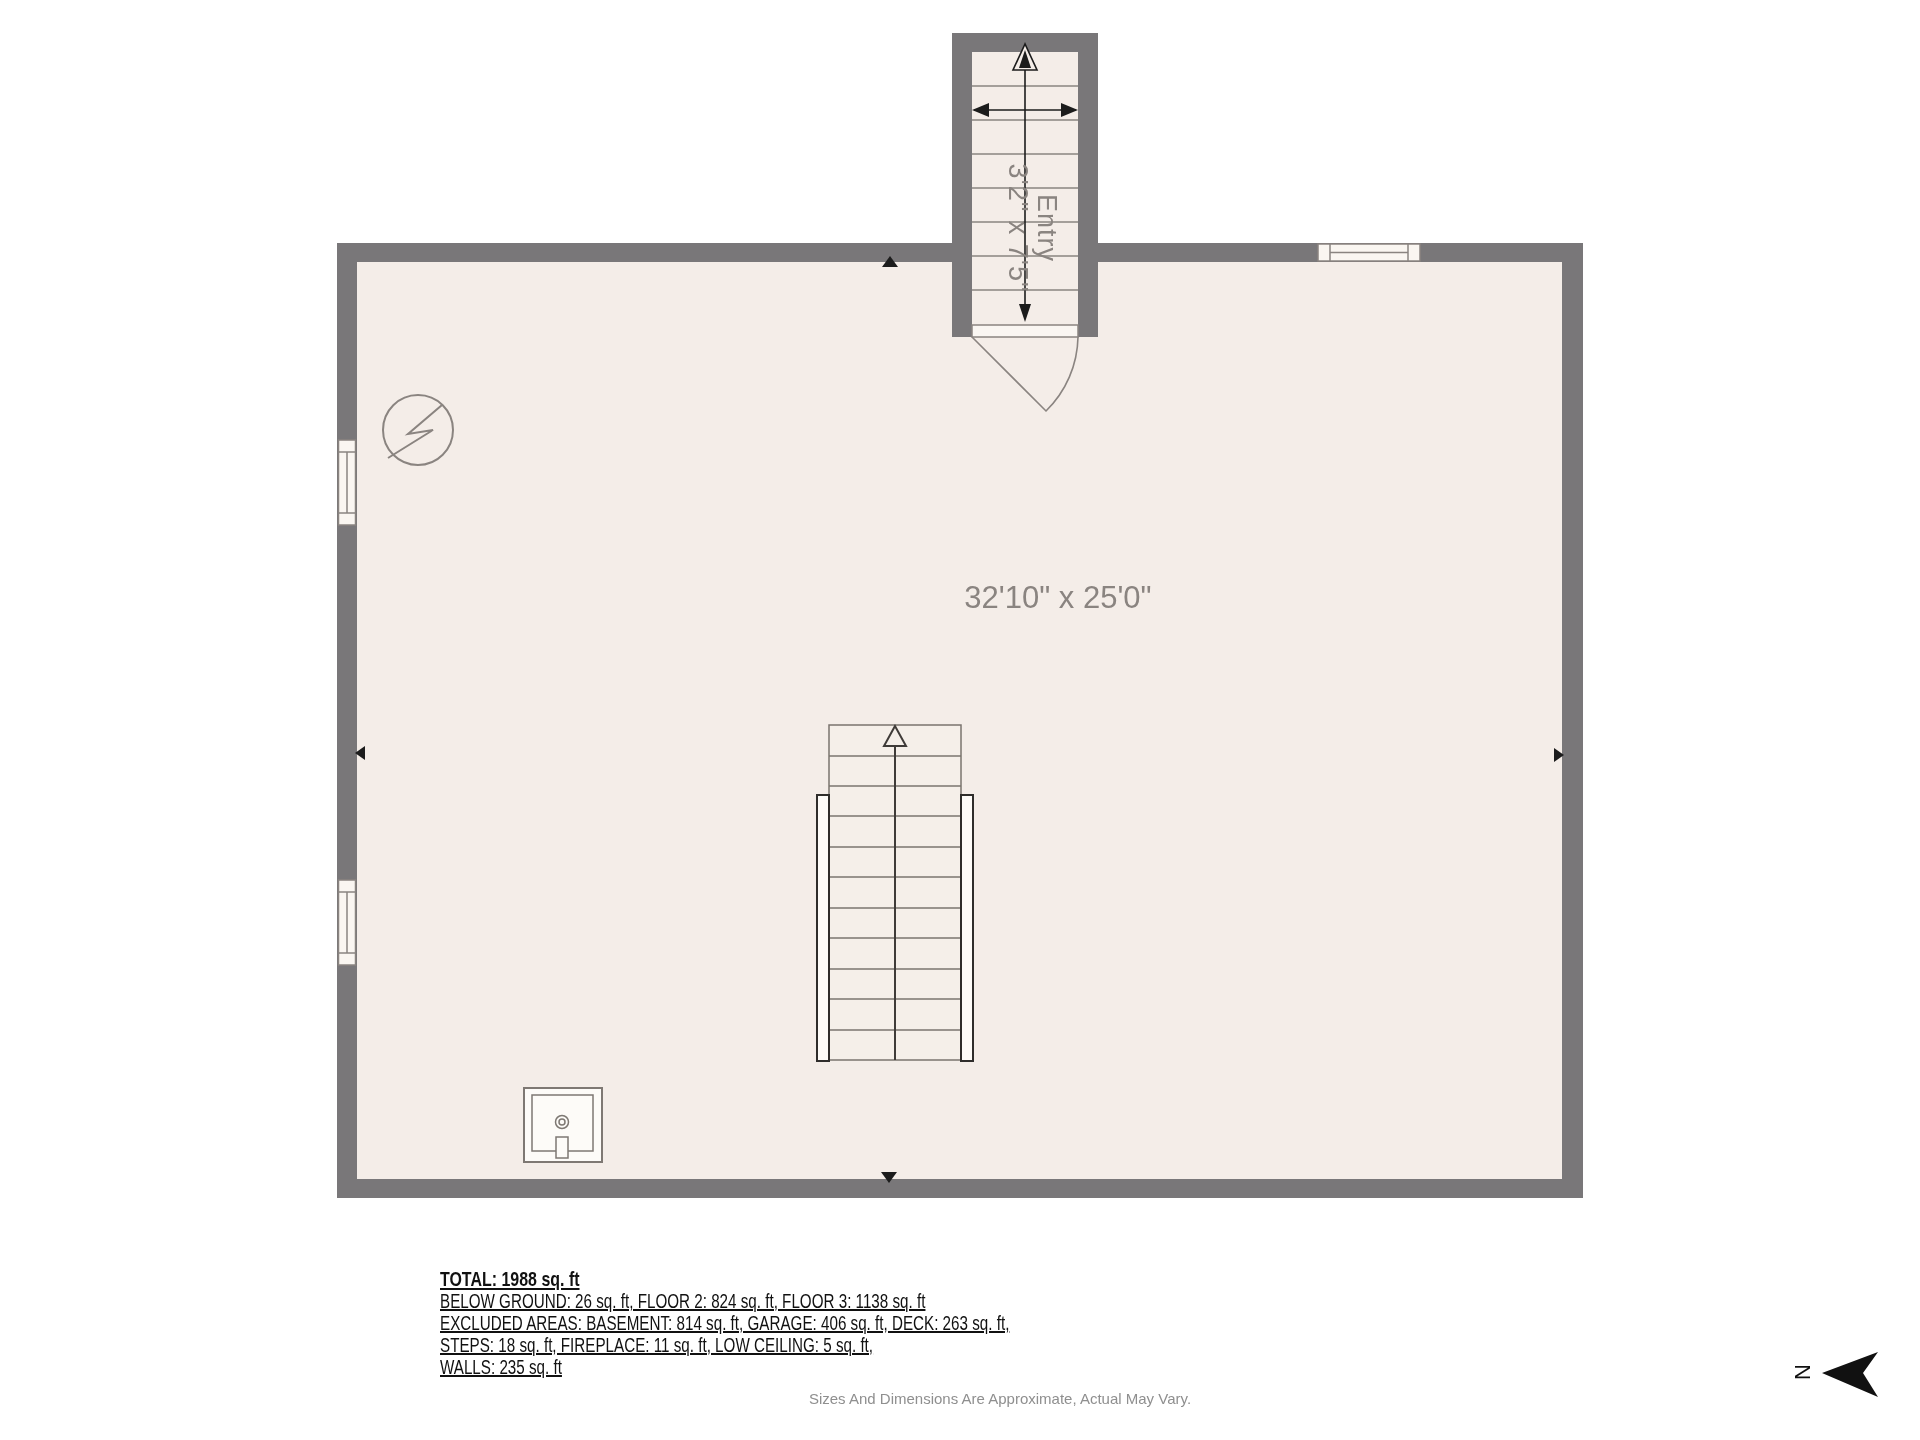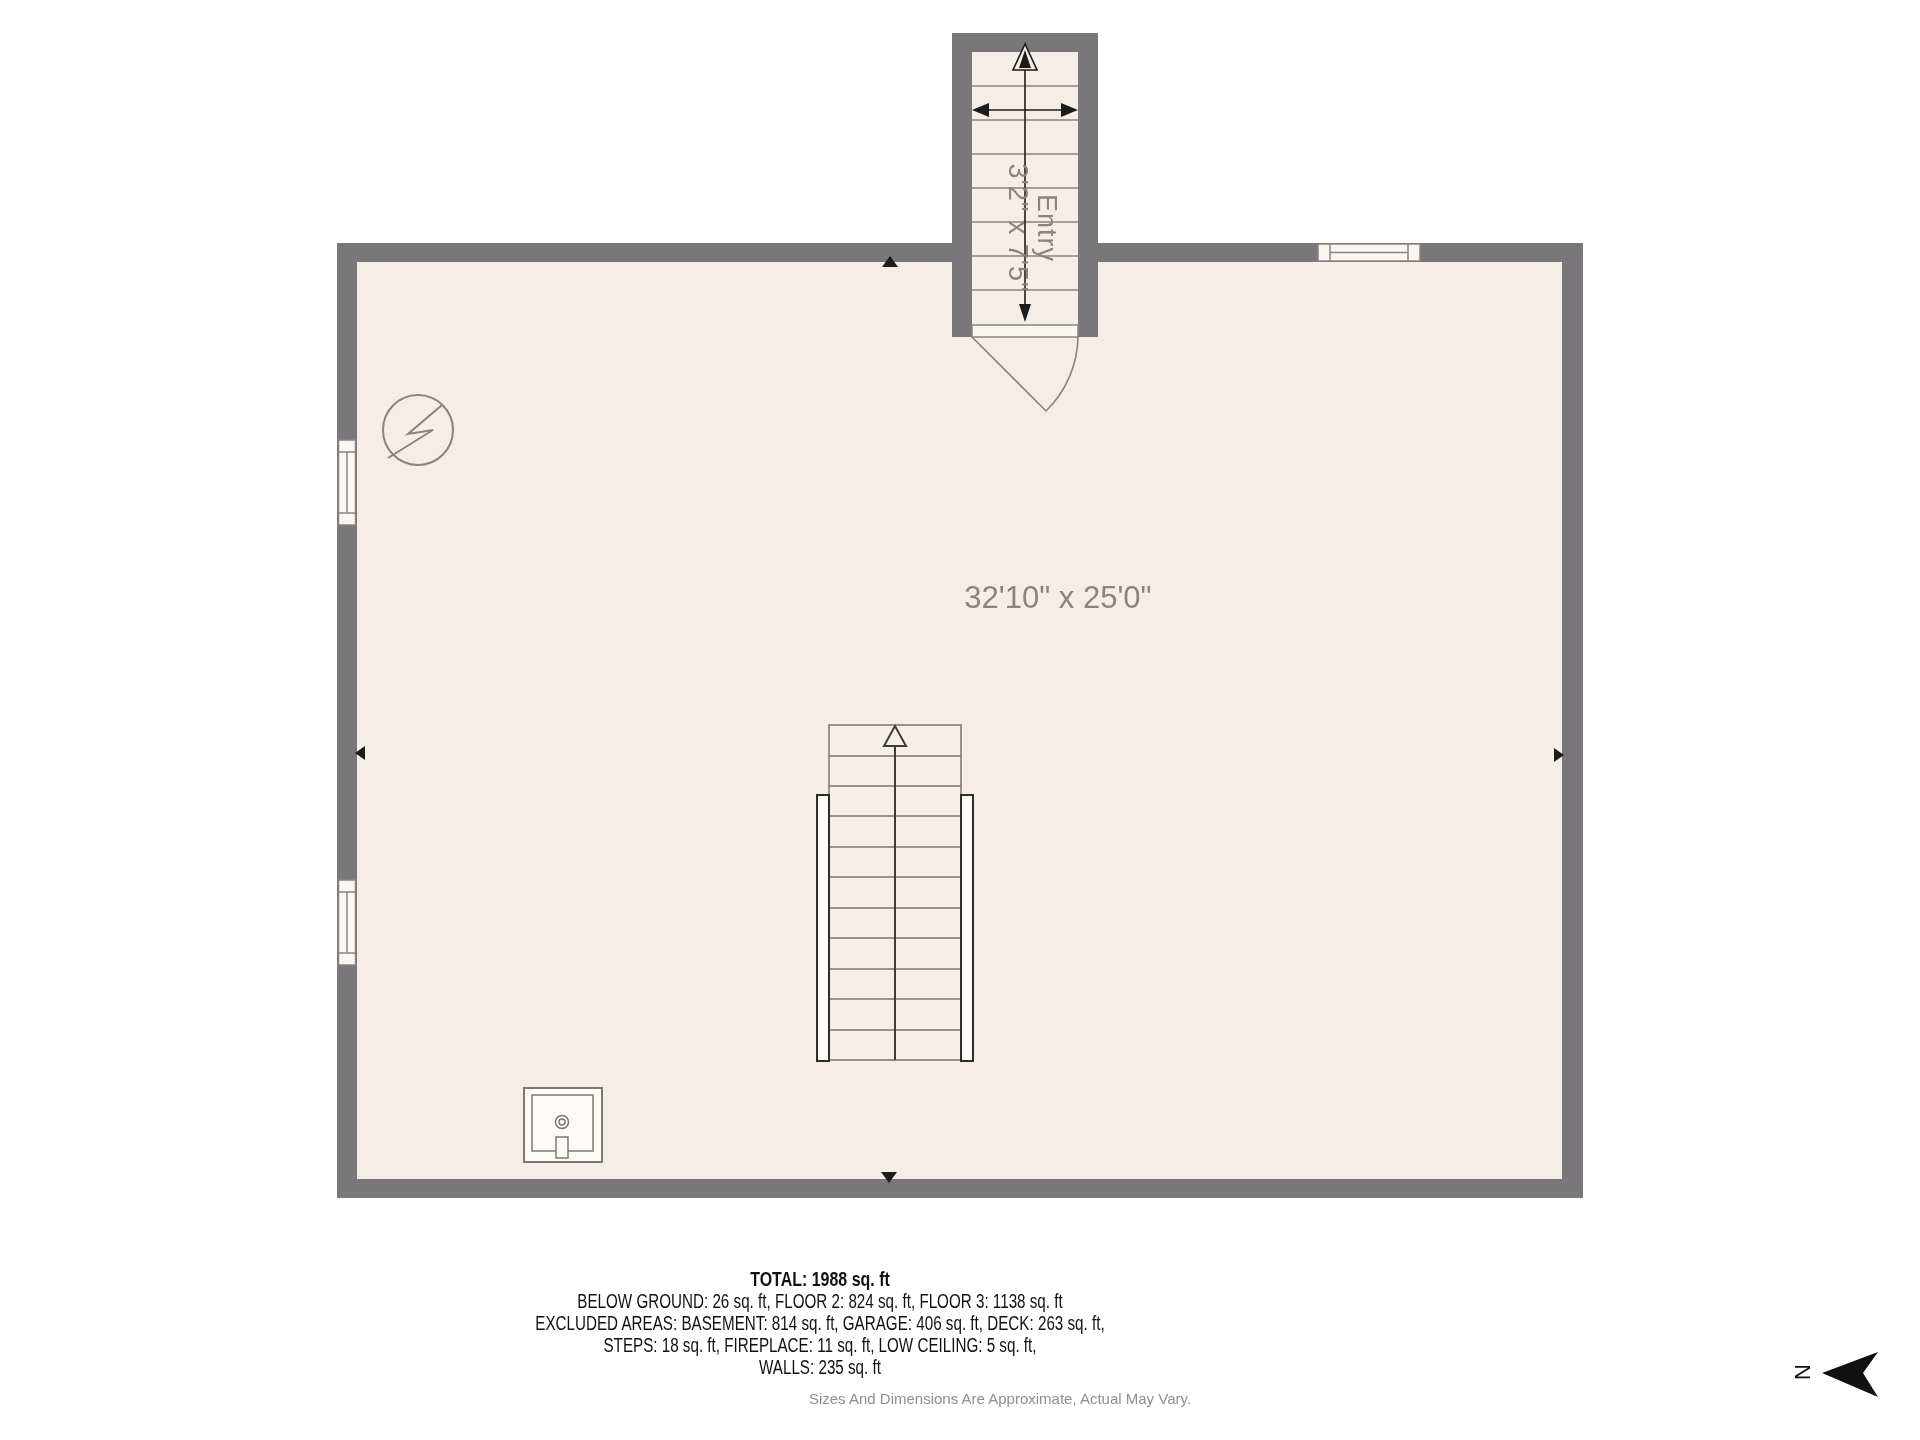--- a/index.html
+++ b/index.html
@@ -11,21 +11,21 @@
   .overlay{position:absolute;}
   
   .room-label{color:#8a8480;text-align:center;}
   .basement-label{left:808px;top:581px;width:500px;font-size:31px;line-height:34px;}
   .entry-label{
     left:912px;top:199px;width:240px;height:58px;
     transform:rotate(90deg);transform-origin:center;
     font-size:27px;line-height:29px;letter-spacing:1px;
   }
   
-  .summary{left:320px;top:1268px;width:1000px;text-align:center;color:#111111;}
+  .summary{left:320px;top:1268px;width:1000px;color:#111111;text-decoration:underline;}
   .summary .line{font-size:20px;line-height:22px;transform:scaleX(0.76);transform-origin:center;white-space:nowrap;}
   .summary .total{font-weight:bold;font-size:21px;}
   .disclaimer{
     left:0;top:1390px;width:1920px;text-align:center;
     font-family:Liberation Sans, sans-serif;font-size:15px;color:#8f8f8f;margin-left:40px;
   }
   .north-label{
     left:1789px;top:1358px;width:28px;height:28px;line-height:28px;text-align:center;
     transform:rotate(-90deg);font-size:22px;color:#111111;
   }

